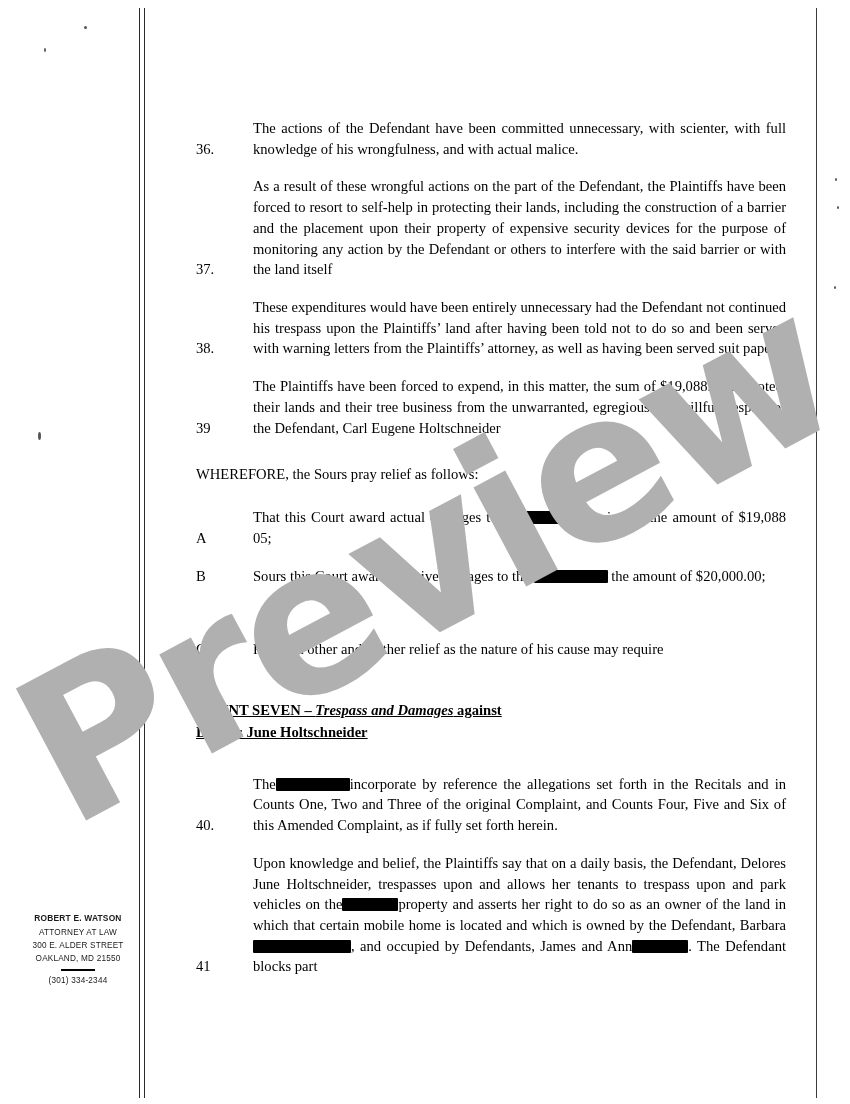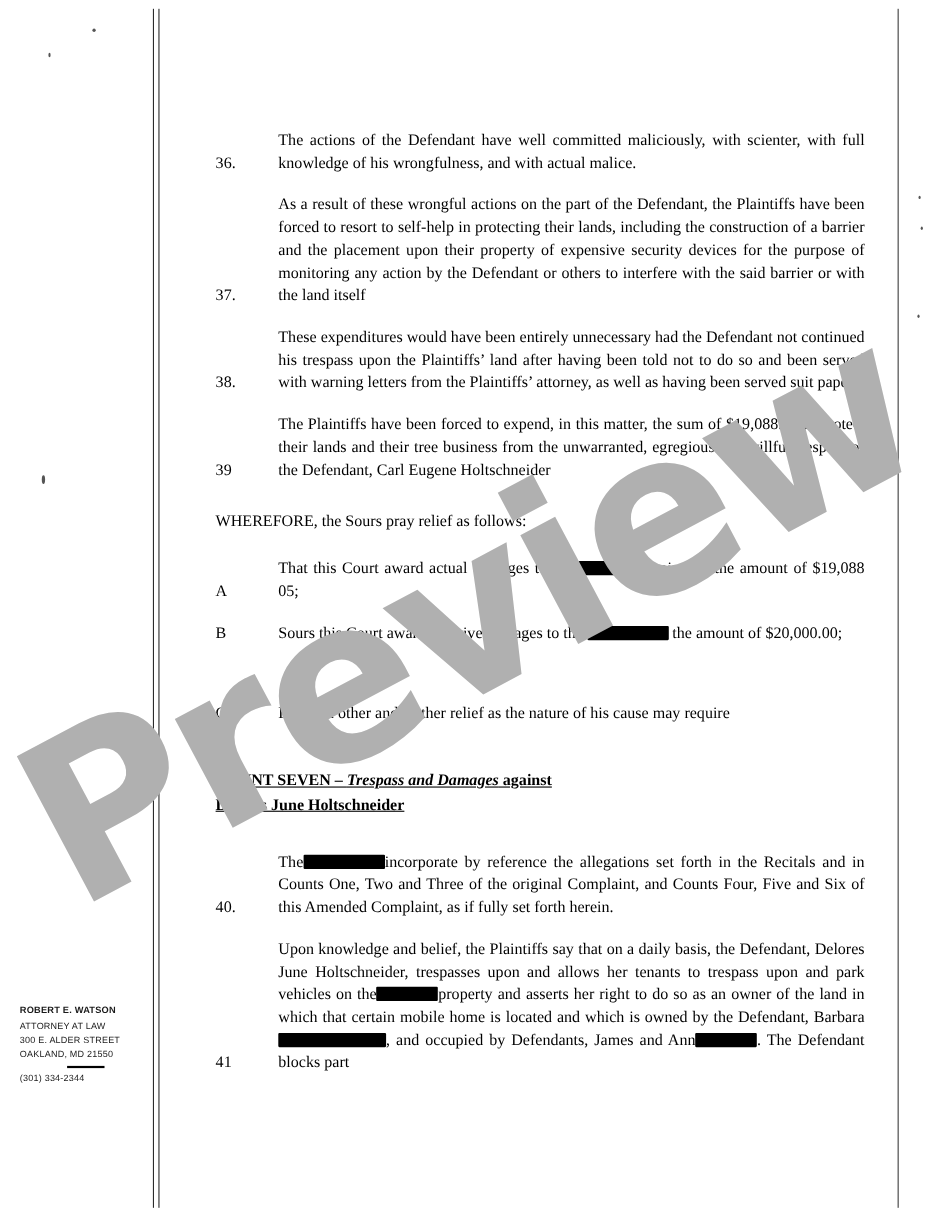--- a/index.html
+++ b/index.html
@@ -124,20 +124,21 @@
   .r-lg   { width: 74px; }
   .r-xl   { width: 98px; }
   .r-xxl  { width: 112px; }
 
   
   #attorney {
     position: absolute;
     left: 18px;
     top: 912px;
     width: 120px;
+    text-align: center;
     font-family: "Liberation Sans", "DejaVu Sans", sans-serif;
     font-size: 8.2px;
     line-height: 1.62;
     letter-spacing: .2px;
     color: #1a1a1a;
     z-index: 3;
   }
   #attorney .firm {
     font-weight: 700;
     font-size: 8.4px;
@@ -166,21 +167,21 @@
   <div class="speck" style="left:835px;top:178px;width:2px;height:3px;"></div>
   <div class="speck" style="left:837px;top:206px;width:2px;height:3px;"></div>
   <div class="speck" style="left:834px;top:286px;width:2px;height:3px;"></div>
 
   <div id="watermark">Preview</div>
 
   <div id="content">
 
     <div class="para">
       <div class="num">36.</div>
-      <div class="body">The actions of the Defendant have well committed maliciously, with scienter, with full knowledge of his wrongfulness, and with actual malice.</div>
+      <div class="body">The actions of the Defendant have been committed unnecessary, with scienter, with full knowledge of his wrongfulness, and with actual malice.</div>
     </div>
 
     <div class="para">
       <div class="num">37.</div>
       <div class="body">As a result of these wrongful actions on the part of the Defendant, the Plaintiffs have been forced to resort to self-help in protecting their lands, including the construction of a barrier and the placement upon their property of expensive security devices for the purpose of monitoring any action by the Defendant or others to interfere with the said barrier or with the land itself</div>
     </div>
 
     <div class="para">
       <div class="num">38.</div>
       <div class="body">These expenditures would have been entirely unnecessary had the Defendant not continued his trespass upon the Plaintiffs’ land after having been told not to do so and been served with warning letters from the Plaintiffs’ attorney, as well as having been served suit papers.</div>

